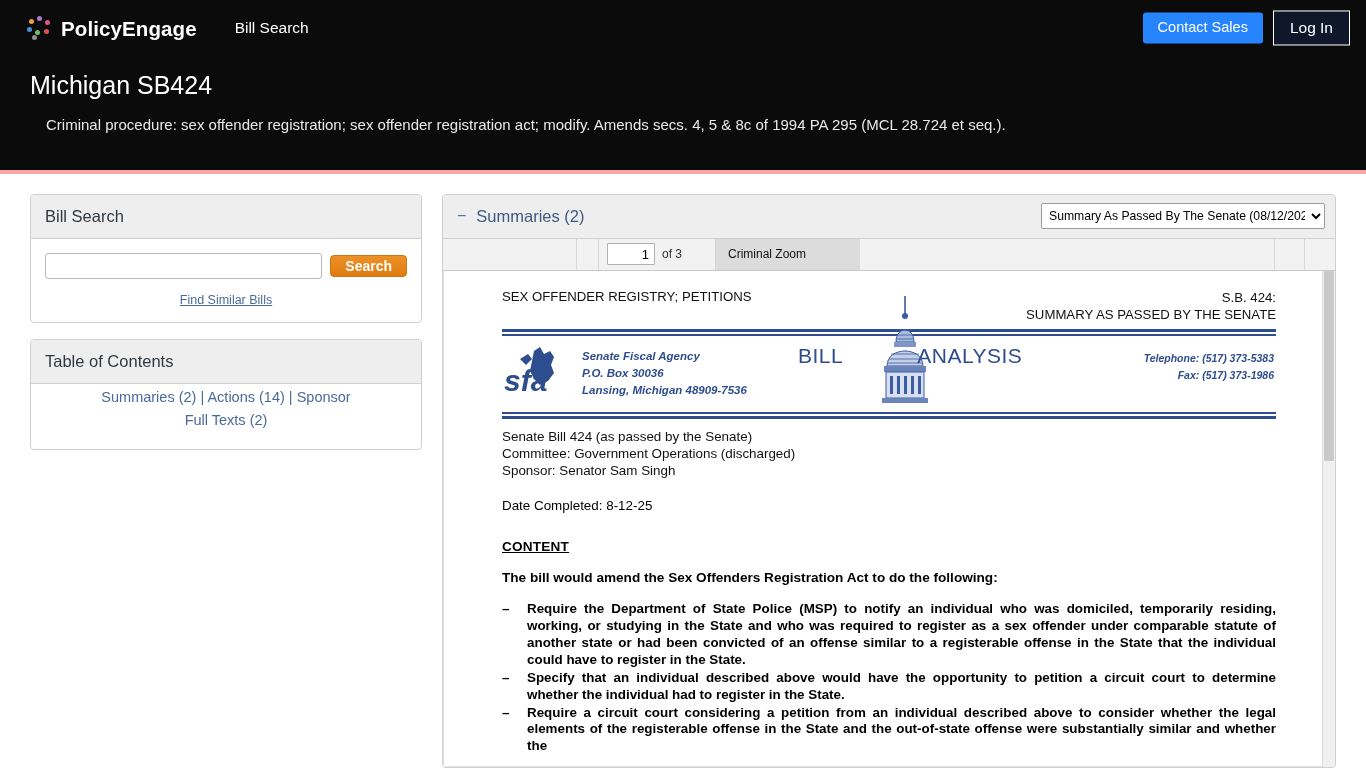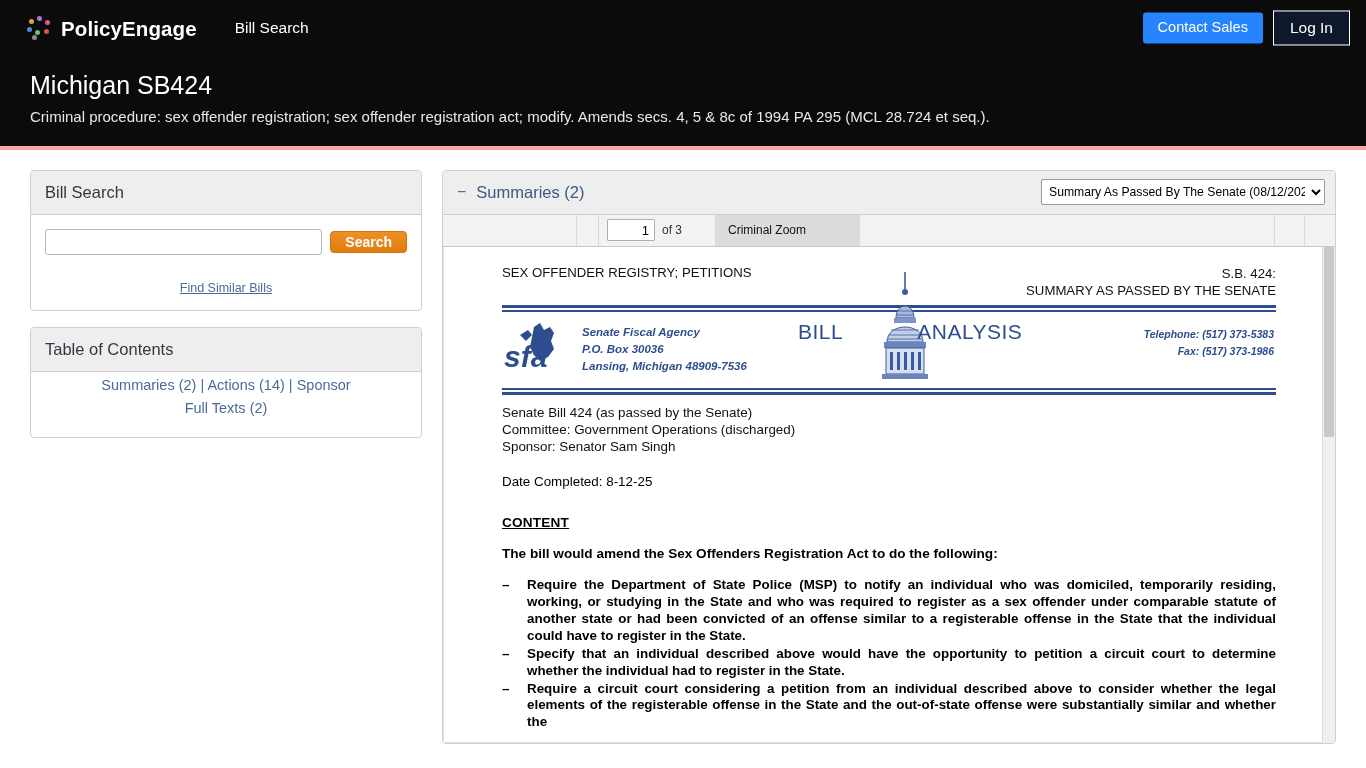--- a/index.html
+++ b/index.html
@@ -95,21 +95,21 @@
   .bill-title {
     color: #ffffff;
     font-size: 25px;
     font-weight: normal;
     margin: 0 0 8px 0;
     line-height: 1.1;
   }
   .bill-sub {
     color: #e8e8e8;
     font-size: 15px;
-    margin: 0;
+    margin: 16px;
     line-height: 1.2;
   }
 
   
   .page-body {
     display: flex;
     background: #ffffff;
     height: 596px;
     padding: 20px 30px 0 30px;
     gap: 20px;
@@ -158,21 +158,21 @@
     color: #ffffff;
     font-weight: bold;
     font-size: 14px;
     padding: 2px 14px;
     cursor: pointer;
     font-family: inherit;
     white-space: nowrap;
   }
   .link-center {
     text-align: center;
-    margin-top: 23px;
+    margin-top: 11px;
   }
   .small-link {
     color: #4a6b9a;
     font-size: 12.5px;
     text-decoration: underline;
     cursor: pointer;
   }
   .toc-body {
     padding: 2px 14px 16px 14px;
     text-align: center;

